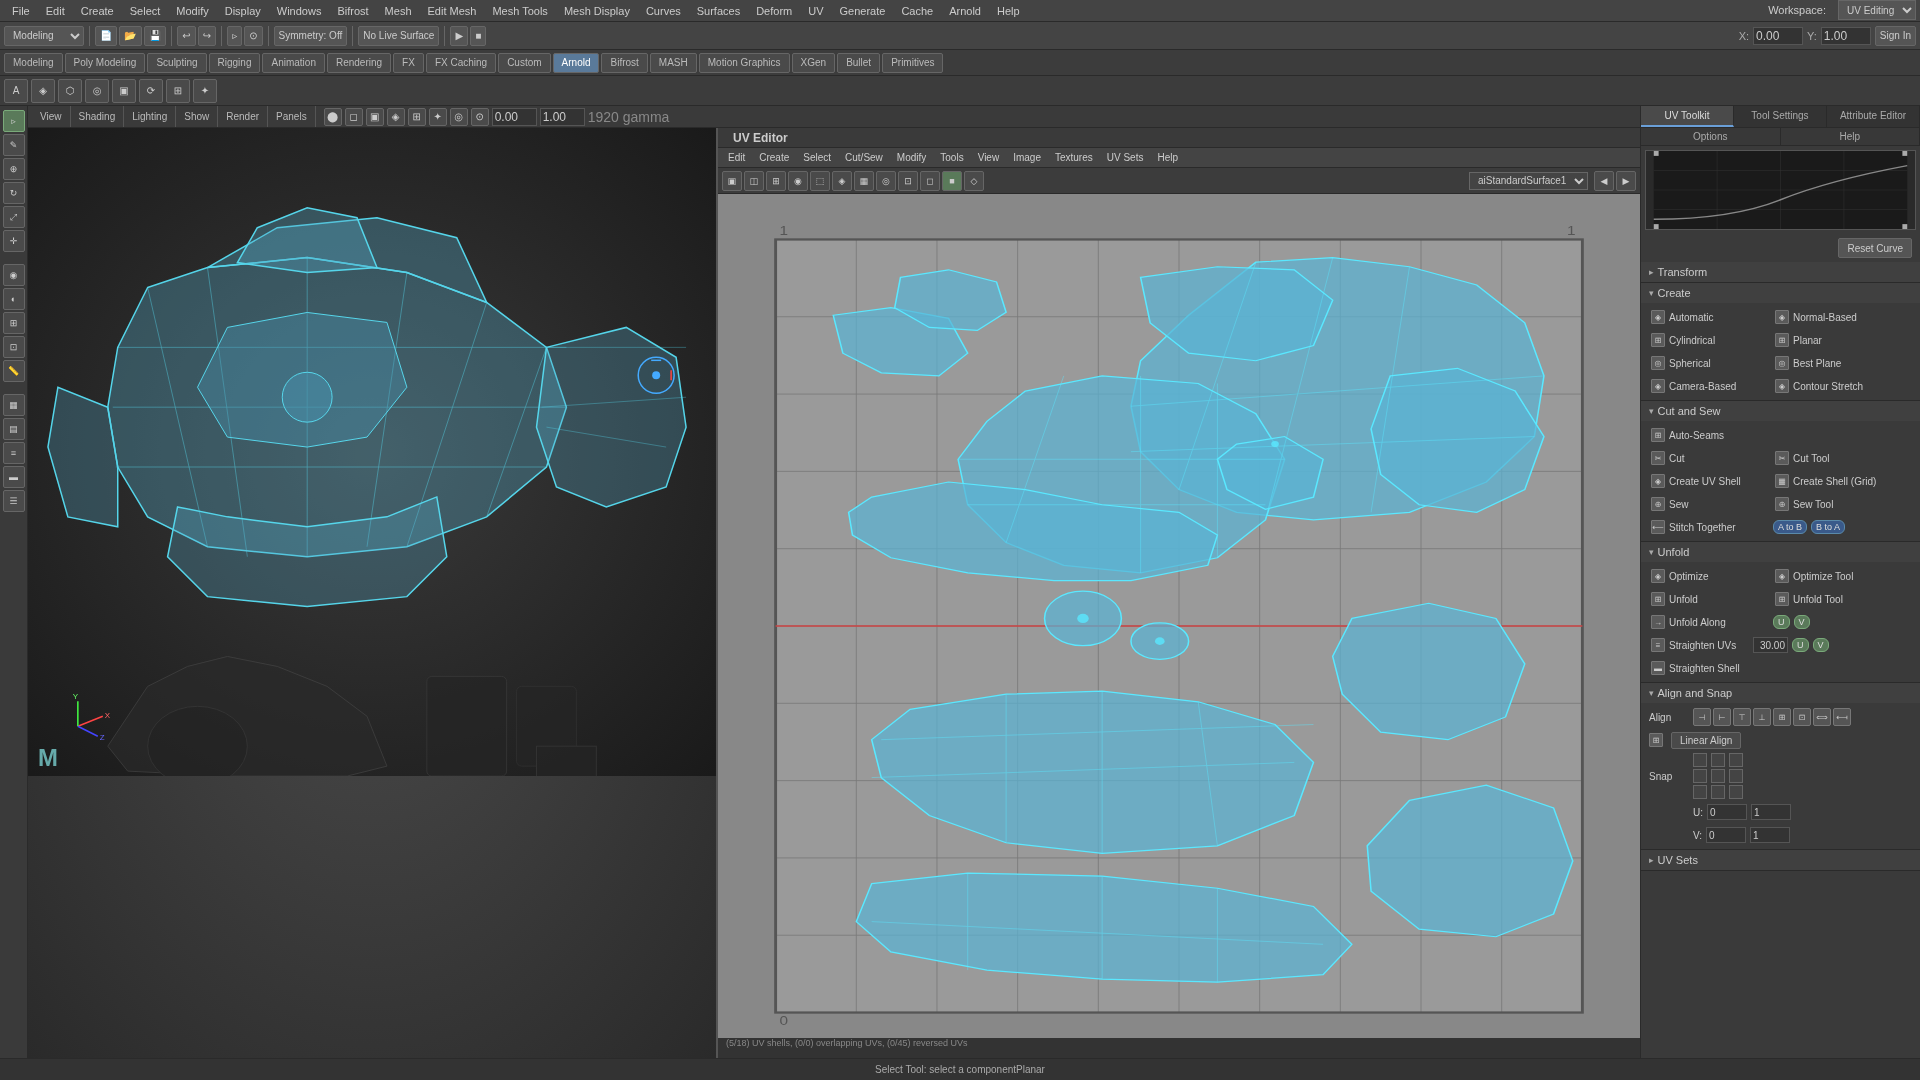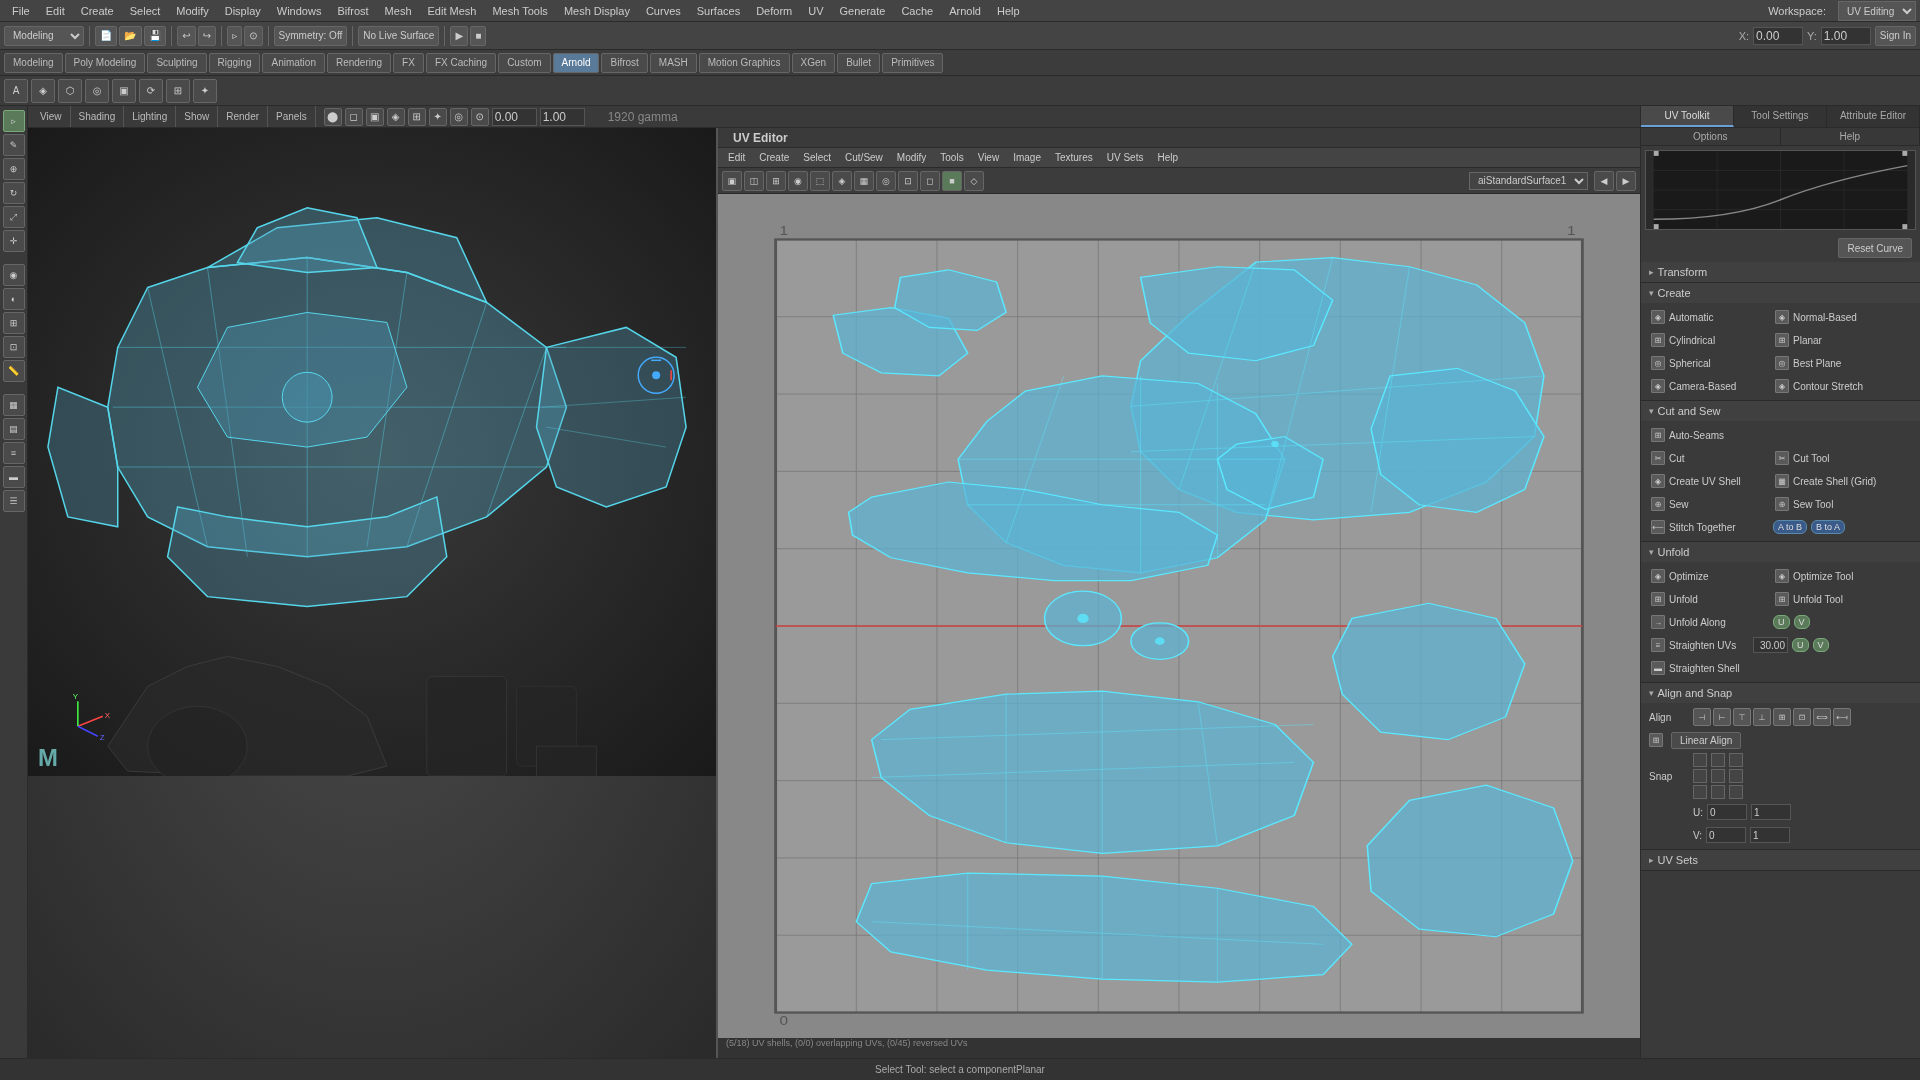--- a/index.html
+++ b/index.html
@@ -13,21 +13,21 @@
       overflow: hidden;
       display: flex;
       flex-direction: column;
     }
 
     
     .menu-bar {
       background: #444444;
       height: 22px;
       display: flex;
-      align-items: flex-end;
+      align-items: flex-start;
       padding: 0 4px;
       border-bottom: 1px solid #2a2a2a;
       flex-shrink: 0;
     }
     .menu-bar span {
       padding: 0 8px;
       cursor: pointer;
       color: #cccccc;
       font-size: 11px;
       height: 100%;
@@ -623,21 +623,21 @@
         <div class="icon-btn" style="width:18px;height:18px;">⬤</div>
         <div class="icon-btn" style="width:18px;height:18px;">◻</div>
         <div class="icon-btn" style="width:18px;height:18px;">▣</div>
         <div class="icon-btn" style="width:18px;height:18px;">◈</div>
         <div class="icon-btn" style="width:18px;height:18px;">⊞</div>
         <div class="icon-btn" style="width:18px;height:18px;">✦</div>
         <div class="icon-btn" style="width:18px;height:18px;">◎</div>
         <div class="icon-btn" style="width:18px;height:18px;">⊙</div>
         <input class="toolbar-input" value="0.00" style="width: 45px;">
         <input class="toolbar-input" value="1.00" style="width: 45px;">
-        <span style="font-size:12px; color:#888;margin-left:20px;">1920 gamma</span>
+        <span style="font-size:14px; color:#888;">1920 gamma</span>
       </div>
     </div>
 
     <div class="viewport-main">
 
       <div class="viewport-3d">
         <div class="viewport-3d-bg">
 
           <svg class="mesh-3d" viewBox="0 0 690 650" xmlns="http://www.w3.org/2000/svg">
 

